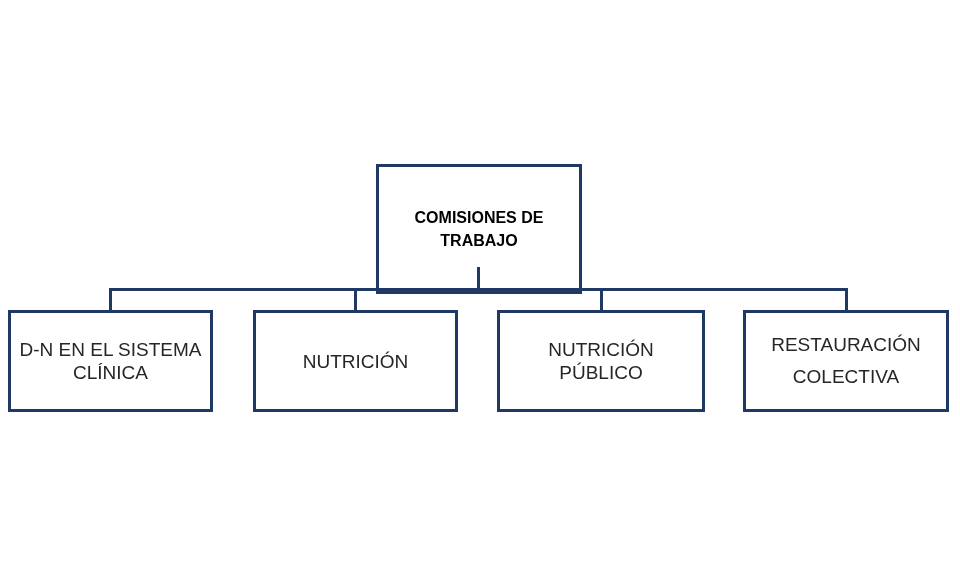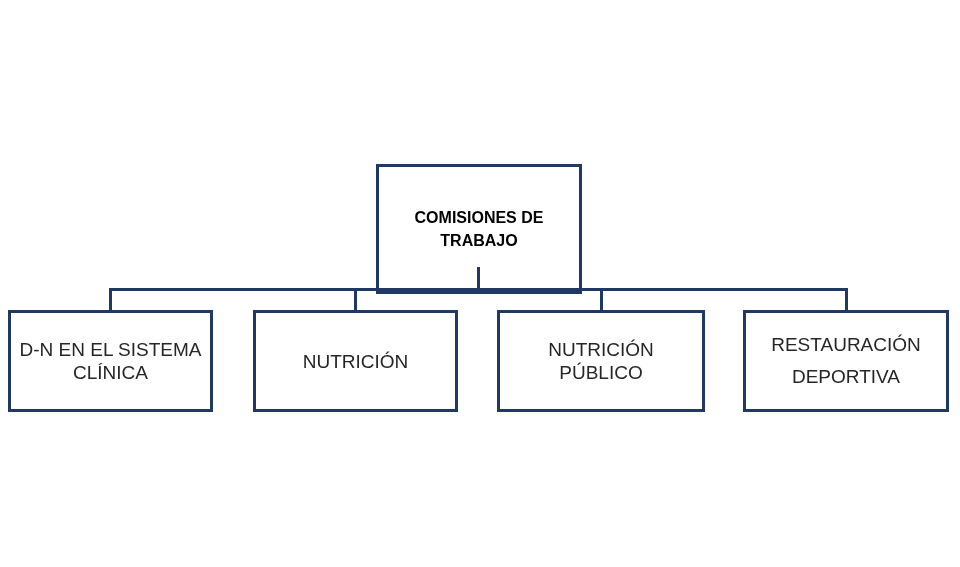--- a/index.html
+++ b/index.html
@@ -84,16 +84,16 @@
     <span>NUTRICIÓN</span>
   </div>
 
   <div class="box child-box child-3">
     <span>NUTRICIÓN</span>
     <span>PÚBLICO</span>
   </div>
 
   <div class="box child-box child-4">
     <span>RESTAURACIÓN</span>
-    <span>DEPORTIVA</span>
+    <span>COLECTIVA</span>
   </div>
 
 </div>
 
 </body></html>

